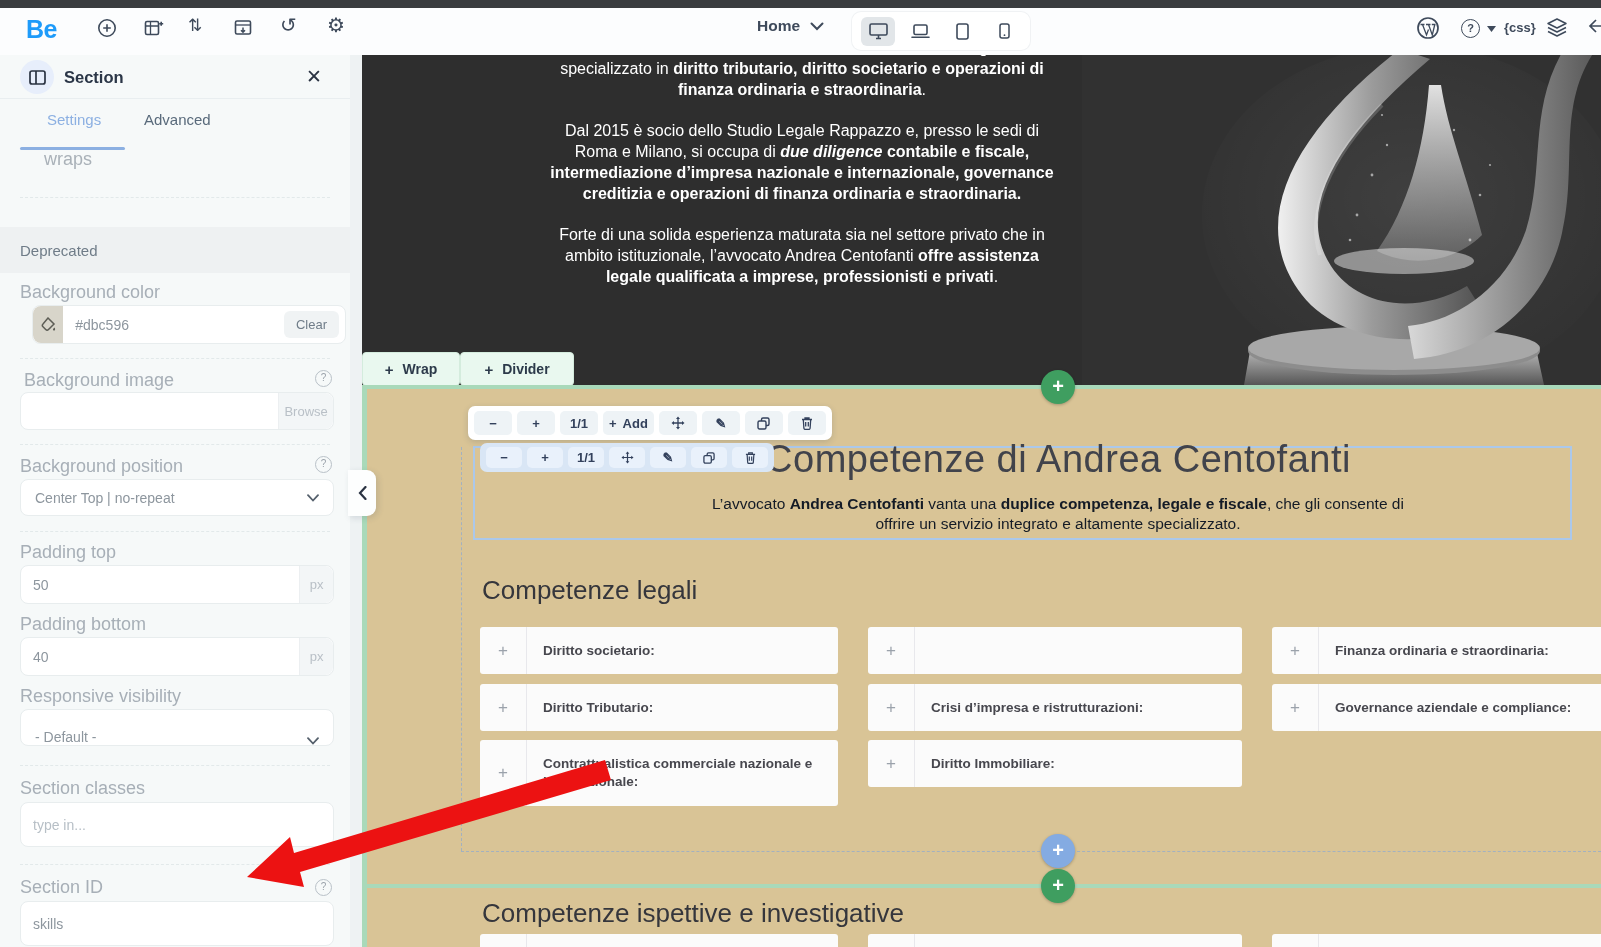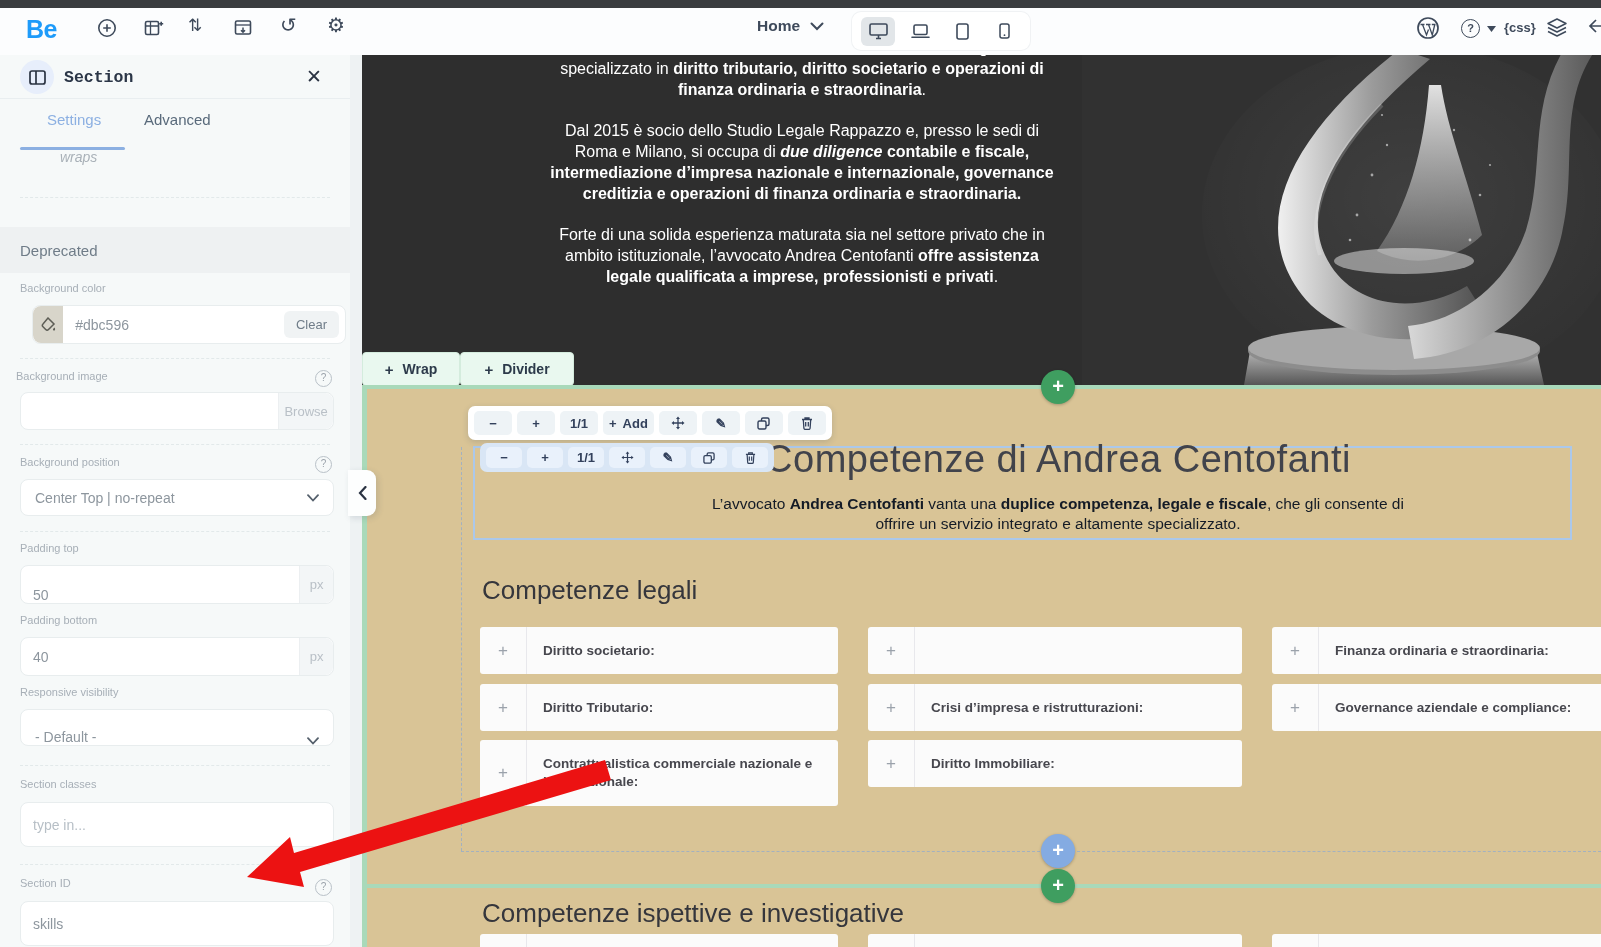--- a/index.html
+++ b/index.html
@@ -20,21 +20,21 @@
 
   
   .sidebar{left:0;top:55px;width:350px;height:892px;background:#f6f9f9;border-right:1px solid #e5eaeb;}
   .panel-title{font-size:16.5px;font-weight:700;color:#2b3647;}
   .icircle{width:34px;height:34px;border-radius:50%;background:#e7eefb;display:flex;align-items:center;justify-content:center;}
   .tab{font-size:15px;cursor:pointer;}
   .tab.on{color:#8cb0e2;} .tab.off{color:#596a7b;}
   .tabline{height:3px;background:#8cb0e2;border-radius:2px;}
   .dashed{border-top:1px dashed #e2e9ea;height:0;}
   .band{background:#eef1f2;color:#6f7c88;font-size:15px;display:flex;align-items:center;padding-left:20px;}
-  .lbl{font-size:11px;color:#a7afb7;}
+  .lbl{font-size:18px;color:#a7afb7;}
   .inrow{background:#ffffff;border:1px solid #e8edee;border-radius:8px;display:flex;align-items:center;}
   .inrow input{border:0;outline:0;background:transparent;font-family:"Liberation Sans",sans-serif;
                font-size:14px;color:#8d969e;width:100%;padding:0 12px;}
   .inrow input::placeholder{color:#b7bfc6;}
   .suffix{background:#f3f6f7;color:#b9c0c7;font-size:13px;display:flex;align-items:center;justify-content:center;
           border-left:1px solid #eceff1;border-radius:0 8px 8px 0;align-self:stretch;}
   .clearbtn{background:#f0f3f4;border-radius:6px;color:#6f7c88;font-size:13px;padding:6px 12px;cursor:pointer;}
   .selrow{background:#fff;border:1px solid #e8edee;border-radius:8px;display:flex;align-items:center;
           justify-content:space-between;padding:0 14px;font-size:14px;color:#8d969e;cursor:pointer;}
   .qmini{width:15px;height:15px;border:1px solid #b9c1c8;border-radius:50%;color:#9aa2aa;font-size:10px;
@@ -162,65 +162,65 @@
   </div>
 
   <div class="abs sidebar"></div>
 
   <div class="abs icircle" style="left:20px;top:60px;">
     <svg width="17" height="15" viewBox="0 0 17 15">
         <rect x="1" y="1" width="15" height="13" rx="2" fill="none" stroke="#2a3342" stroke-width="1.7"></rect>
         <path d="M7 1v13" stroke="#2a3342" stroke-width="1.7"></path>
       </svg>
   </div>
-  <div class="abs panel-title" style="left:64px;top:68px;font-family:Liberation Mono, monospace;">Section</div>
+  <div class="abs panel-title" style="left:64px;top:68px;">Section</div>
   <div class="abs" style="left:306px;top:65px;font-size:19px;color:#2a3342;cursor:pointer;">✕</div>
   <div class="abs" style="left:0;top:98px;width:350px;border-top:1px solid #e9eef0;"></div>
 
   <div class="abs tab on" style="left:47px;top:111px;">Settings</div>
   <div class="abs tab off" style="left:144px;top:111px;">Advanced</div>
   <div class="abs tabline" style="left:20px;top:147px;width:105px;"></div>
-  <div class="abs" style="left:60px;top:149px;font-size:14px;color:#a9b1b8;font-style:italic;">wraps</div>
+  <div class="abs" style="left:44px;top:149px;font-size:18px;color:#a9b1b8;">wraps</div>
 
   <div class="abs dashed" style="left:20px;top:197px;width:310px;"></div>
   <div class="abs band" style="left:0;top:227px;width:350px;height:46px;">Deprecated</div>
 
   <div class="abs lbl" style="left:20px;top:282px;">Background color</div>
   <div class="abs inrow" style="left:32px;top:305px;width:312px;height:37px;">
     <div style="width:48px;align-self:stretch;background:#d8d5ca;border-radius:8px 0 0 8px;display:flex;align-items:center;justify-content:center;">
       <svg width="15" height="15" viewBox="0 0 15 15">
           <path d="M7 1 13 7 7.5 12.5a2 2 0 0 1-2.8 0L2 9.8a2 2 0 0 1 0-2.8z" fill="none" stroke="#5d5d55" stroke-width="1.5"></path>
           <path d="M13.5 10.5c.8 1 .8 2.5 0 3-.8.5-1.8-.5-1.5-1.5z" fill="#5d5d55"></path>
         </svg>
     </div>
     <input value="#dbc596" style="">
     <div class="clearbtn" style="margin-right:6px;">Clear</div>
   </div>
 
   <div class="abs dashed" style="left:20px;top:358px;width:310px;"></div>
-  <div class="abs lbl" style="left:16px;top:370px;">Background image</div>
+  <div class="abs lbl" style="left:24px;top:370px;">Background image</div>
   <div class="abs qmini" style="left:315px;top:370px;">?</div>
   <div class="abs inrow" style="left:20px;top:392px;width:312px;height:36px;">
     <input style="">
     <div class="suffix" style="width:72px;">Browse</div>
   </div>
 
   <div class="abs dashed" style="left:20px;top:444px;width:310px;"></div>
   <div class="abs lbl" style="left:20px;top:456px;">Background position</div>
   <div class="abs qmini" style="left:315px;top:456px;">?</div>
   <div class="abs selrow" style="left:20px;top:479px;width:284px;height:35px;">
     <span>Center Top | no-repeat</span>
     <svg width="12" height="8" viewBox="0 0 12 8">
         <path d="M1 1.2 6 6.5l5-5.3" fill="none" stroke="#55606c" stroke-width="1.8" stroke-linecap="round"></path>
       </svg>
   </div>
 
   <div class="abs dashed" style="left:20px;top:531px;width:310px;"></div>
   <div class="abs lbl" style="left:20px;top:542px;">Padding top</div>
-  <div class="abs inrow" style="left:20px;top:565px;width:312px;height:37px;align-items:flex-end;">
+  <div class="abs inrow" style="left:20px;top:565px;width:312px;height:37px;">
     <input value="50" style="">
     <div class="suffix" style="width:40px;">px</div>
   </div>
 
   <div class="abs lbl" style="left:20px;top:614px;">Padding bottom</div>
   <div class="abs inrow" style="left:20px;top:637px;width:312px;height:37px;">
     <input value="40" style="">
     <div class="suffix" style="width:40px;">px</div>
   </div>
 

